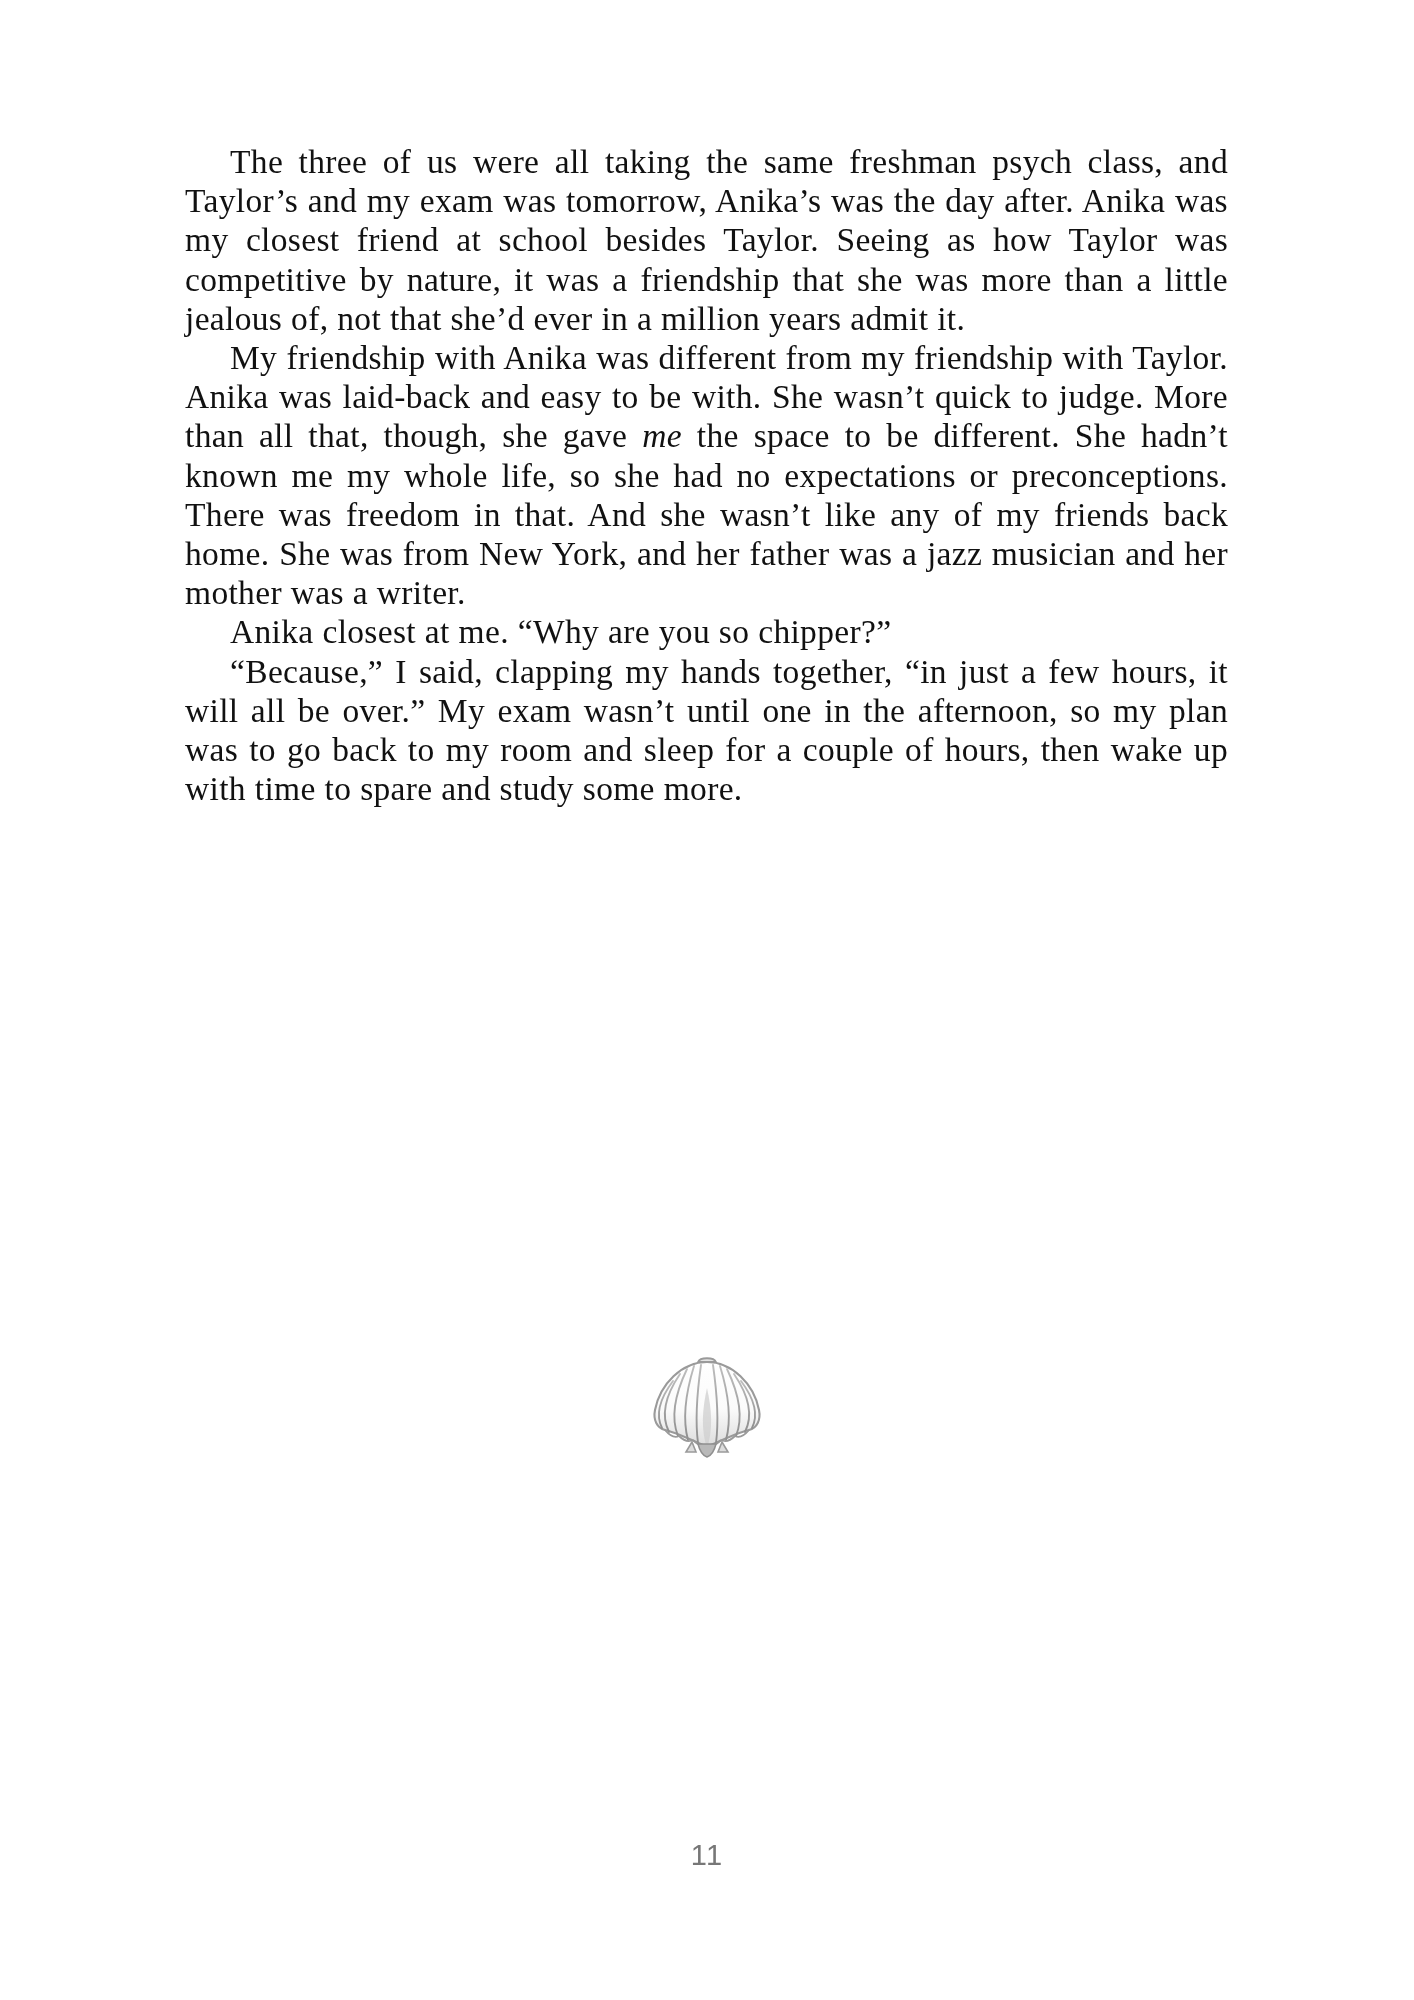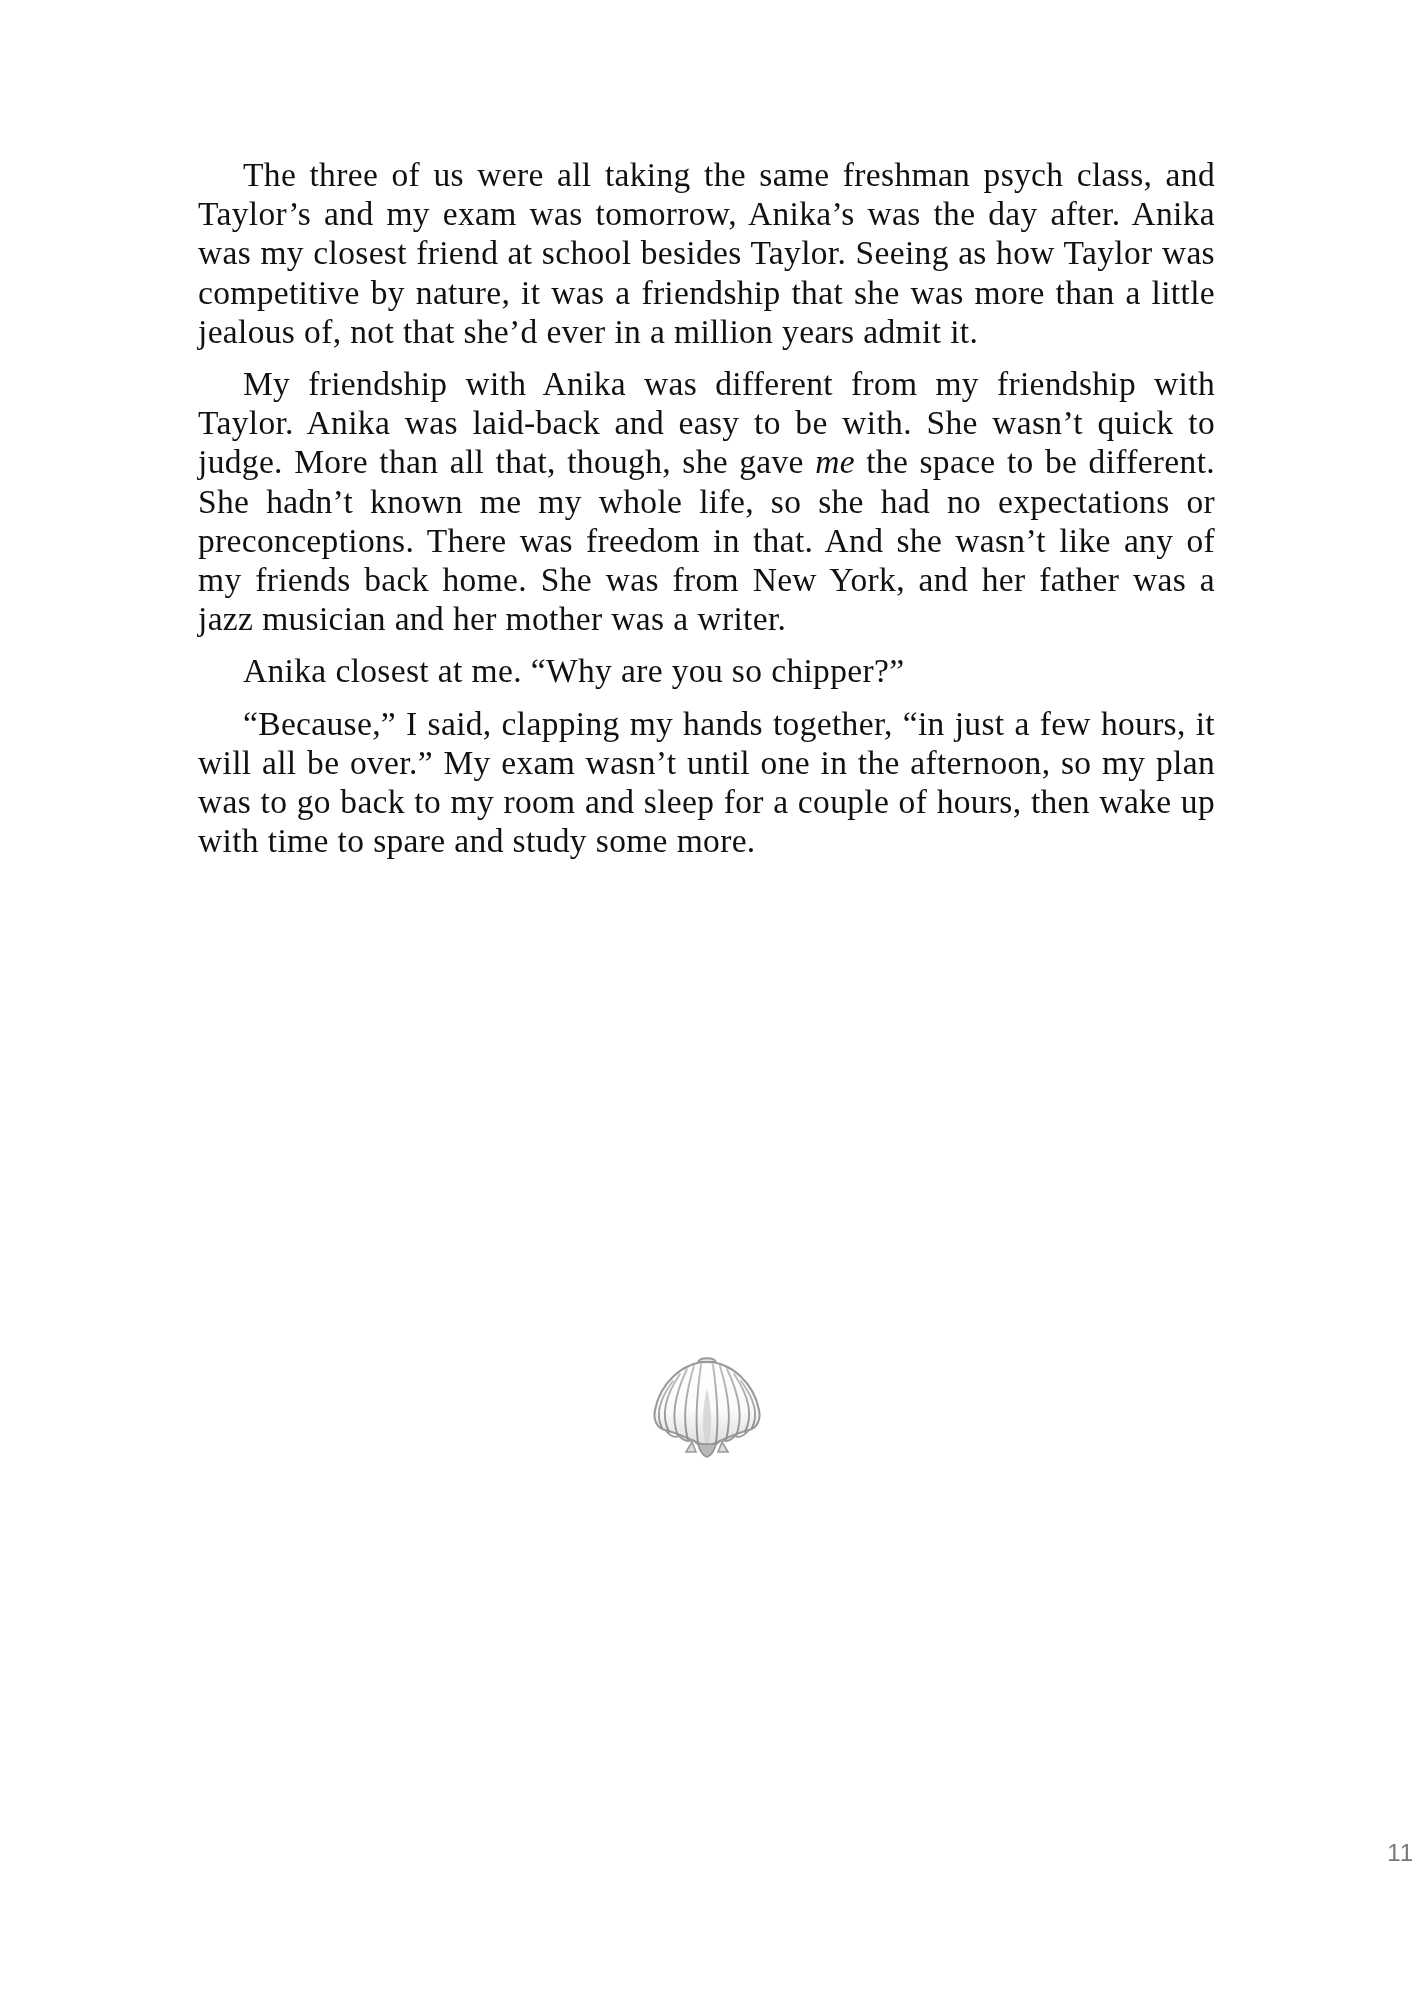--- a/index.html
+++ b/index.html
@@ -19,21 +19,21 @@
     overflow: hidden;
     box-sizing: border-box;
   }
   .textblock {
     position: absolute;
     left: 185px;
     top: 142px;
     width: 1043px;
   }
   p.para {
-    margin: 13px;
+    margin: 0;
     padding: 0;
     font-size: 33.5px;
     line-height: 39.2px;
     text-align: justify;
     text-justify: inter-word;
     color: #111111;
     text-indent: 45px;
     hyphens: none;
     -webkit-hyphens: none;
     letter-spacing: 0.01em;
@@ -63,23 +63,23 @@
     position: absolute;
     left: 185px;
     top: 1513px;
     width: 1043px;
   }
   .folio {
     position: absolute;
     left: 0;
     right: 0;
     top: 1839px;
-    text-align: right;
+    text-align: center;
     font-family: "Liberation Sans", "DejaVu Sans", sans-serif;
-    font-size: 24px;
+    font-size: 29px;
     color: #777777;
     letter-spacing: 0.04em;
   }
 </style>
 </head>
 <body>
 
 <div class="page">
 
   <div class="textblock">

